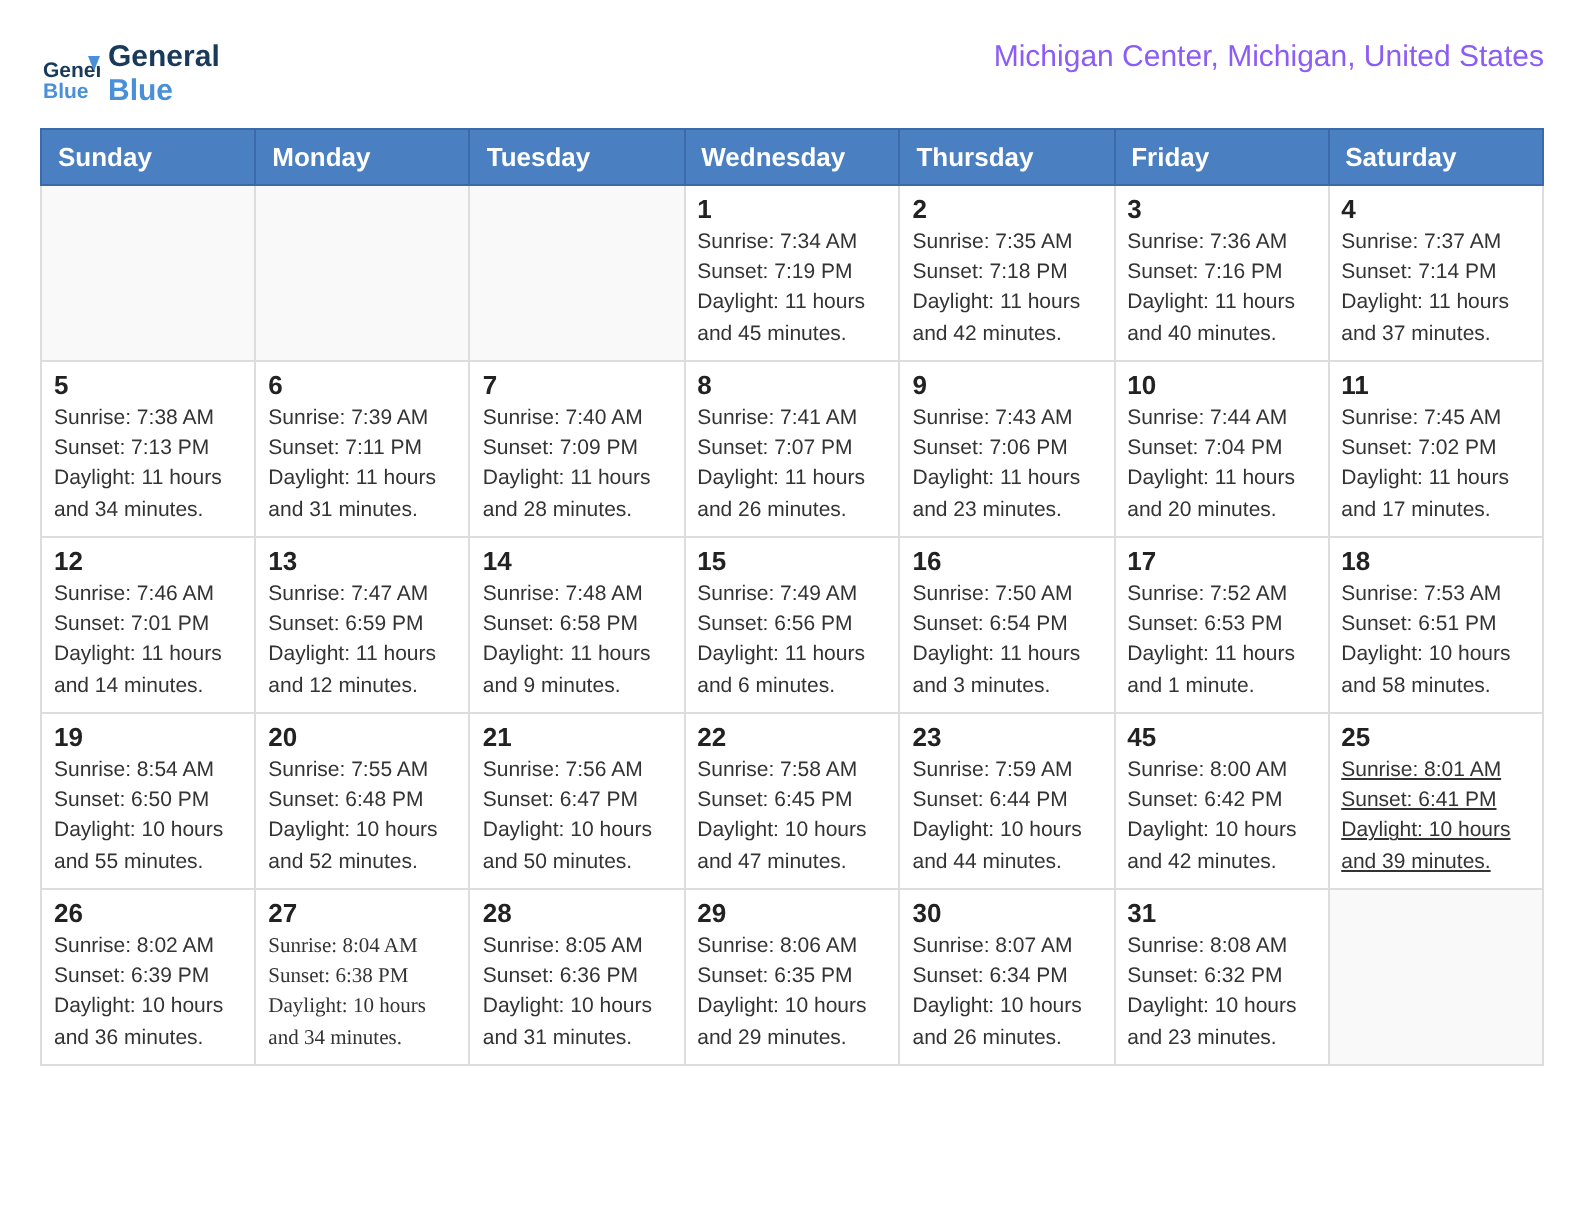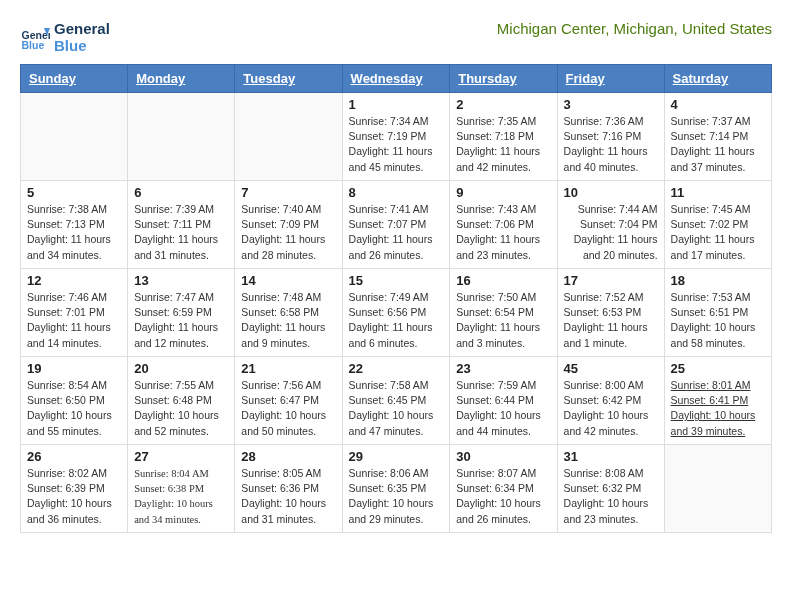--- a/index.html
+++ b/index.html
@@ -28,36 +28,35 @@
     .title-block {
       text-align: right;
     }
     .month-title {
       font-size: 36px;
       font-weight: normal;
       color: #333;
     }
     .location {
       font-size: 15px;
-      color: #4d7c0f;
+      color: #8b5cf6;
     }
     .calendar {
       width: 100%;
       border-collapse: collapse;
       border: 1px solid #ccc;
     }
     .calendar th {
       background-color: #4a7fc1;
       color: #fff;
       text-align: left;
       padding: 6px 8px;
       font-size: 13px;
       font-weight: bold;
       border: 1px solid #3a6aaa;
-      text-decoration: underline;
     }
     .calendar td {
       vertical-align: top;
       padding: 4px 6px;
       border: 1px solid #ddd;
       width: 108px;
       min-height: 80px;
       background: #fff;
       font-size: 11px;
       color: #333;
@@ -168,21 +167,21 @@
 Daylight: 11 hours and 26 minutes.</div>
         </td>
         <td>
           <div class="day-num">9</div>
           <div class="day-detail" style="white-space: pre-line;">Sunrise: 7:43 AM
 Sunset: 7:06 PM
 Daylight: 11 hours and 23 minutes.</div>
         </td>
         <td>
           <div class="day-num">10</div>
-          <div class="day-detail" style="white-space: pre-line; text-align: right;">Sunrise: 7:44 AM
+          <div class="day-detail" style="white-space: pre-line;">Sunrise: 7:44 AM
 Sunset: 7:04 PM
 Daylight: 11 hours and 20 minutes.</div>
         </td>
         <td>
           <div class="day-num">11</div>
           <div class="day-detail" style="white-space: pre-line;">Sunrise: 7:45 AM
 Sunset: 7:02 PM
 Daylight: 11 hours and 17 minutes.</div>
         </td>
       </tr>

